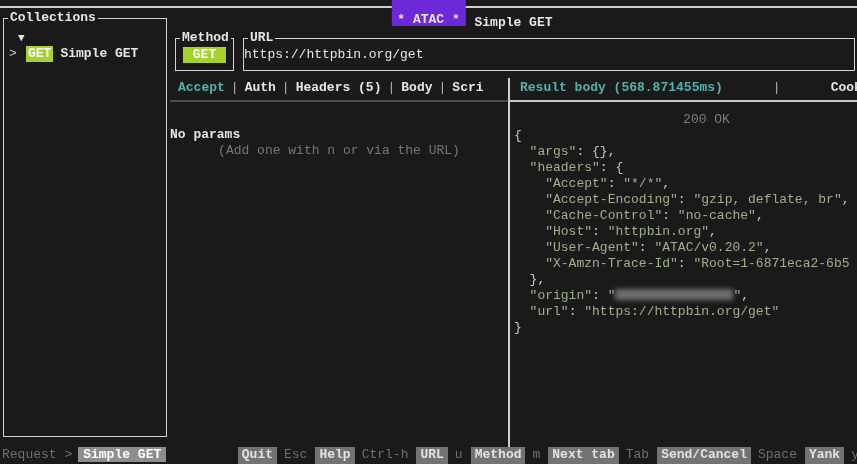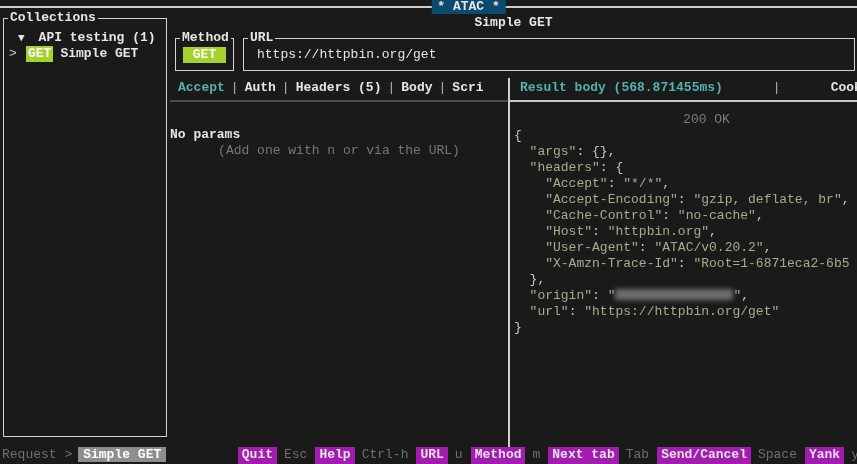--- a/index.html
+++ b/index.html
@@ -5,39 +5,39 @@
   * { margin:0; padding:0; box-sizing:border-box; }
   html,body { background:#101010; }
   body { font-family:"Liberation Mono","DejaVu Sans Mono",monospace; }
   .screen{
     position:relative; width:857px; height:464px; background:#1a1a1a;
     overflow:hidden; font-size:13px; line-height:16px; color:#e6e6e6;
   }
   
   .top-line{ position:absolute; top:6px; left:0; width:857px; height:1.5px; background:#cfcfc7; }
   .app-title{ position:absolute; top:0; left:50%; transform:translateX(-50%);
-    background:#0c4a6e; padding:0 6px; height:14px; line-height:13px; font-weight:bold; color:#e6e6e6; white-space:nowrap;margin-left:40px;}
+    background:#6d28d9; padding:13px 6px; height:14px; line-height:13px; font-weight:bold; color:#e6e6e6; white-space:nowrap;}
   .request-title{ position:absolute; top:15px; left:170px; width:687px; text-align:center; font-weight:bold; }
 
   
   .tbox{ position:absolute; border:1.5px solid #d4d4cc; }
   .tbox-label{ position:absolute; top:-9px; left:4px; background:#1a1a1a; padding:0 2px; font-weight:bold; white-space:nowrap; }
 
   .collections-panel{ left:3px; top:18px; width:164px; height:419px; }
   .tree{ padding-top:11px; }
   .tree-row{ height:16px; display:flex; align-items:center; white-space:nowrap; font-weight:bold; cursor:default;}
   .tree-caret{ margin-left:14px; margin-right:7px; font-size:11px; }
   .tree-cursor{ margin-left:5px; width:10px; color:#c9c9c9; font-weight:normal; }
   .method-badge{ background:#a5d22d; color:#fdfdfd; padding:0 2px; margin-left:7px; font-weight:bold; }
   .tree-row .item-label{ margin-left:7px; }
 
   .method-box{ left:175px; top:38px; width:59px; height:33px; display:flex; align-items:center; justify-content:center; }
   .method-value{ background:#a5d22d; color:#fdfdfd; font-weight:bold; padding:0 10px; height:16px; line-height:16px; }
   .url-box{ left:243px; top:38px; width:612px; height:33px; display:flex; align-items:center; }
-  .url-value{ margin-left:13px; white-space:nowrap; }
+  .url-value{ white-space:nowrap; }
 
   
   .tabs{ position:absolute; top:80px; height:16px; display:flex; align-items:center; white-space:nowrap; font-weight:bold; }
   .tabs-left{ left:178px; width:328px; overflow:hidden; }
   .tabs-right{ left:520px; width:337px; overflow:hidden;gap:44px; }
   .tab{ color:#e6e6e6; cursor:default; }
   .tab.active{ color:#54b2ac; }
   .tab-sep{ color:#b5b5b5; margin:0 6px; font-weight:normal; }
   .underline-left{ position:absolute; top:100px; left:170px; width:338px; height:1.5px; background:#4a4a4a; }
   .underline-right{ position:absolute; top:100px; left:509px; width:348px; height:1.5px; background:#c9c9c9; }
@@ -55,38 +55,37 @@
   .json-punct{ color:#c6c6c6; }
   .redacted{ display:inline-block; width:118px; height:11px; background:#6f6f6f;
     filter:blur(2.5px); border-radius:2px; vertical-align:-1px; }
 
   
   .footer{ position:absolute; left:0; top:446px; width:857px; height:18px; line-height:18px; white-space:nowrap; }
   .crumb-prefix{ color:#6f6f6f; margin-left:2px; }
   .crumb-current{ background:#8e8e8e; color:#ffffff; font-weight:bold; padding:0 5px; margin-left:6px; }
   .keybindings{ position:absolute; right:-2px; top:0; height:18px; display:flex; align-items:center; gap:8px; }
   .kb-pair{ display:flex; align-items:center; gap:7px; }
-  .kb-label{ background:#a21caf; color:#e2e2e2; font-weight:bold; padding:0 4px; height:17px; line-height:16px; }
+  .kb-label{ background:#737373; color:#e2e2e2; font-weight:bold; padding:0 4px; height:17px; line-height:16px; }
   .kb-key{ color:#6f6f6f; }
 </style>
 </head>
 <body>
 
 <div class="screen">
 
   <div class="top-line"></div>
   <div class="app-title">* ATAC *</div>
   <div class="request-title">Simple GET</div>
 
   <div class="tbox collections-panel">
     <span class="tbox-label">Collections</span>
     <div class="tree" id="collections-tree">
         <div class="tree-row">
           <span class="tree-caret">▼</span>
-          <span class="item-label">API testing (1)</span>
         </div>
         <div class="tree-row">
           <span class="tree-cursor">&gt;</span>
           <span class="method-badge">GET</span>
           <span class="item-label">Simple GET</span>
         </div>
       </div>
   </div>
 
   <div class="tbox method-box">

